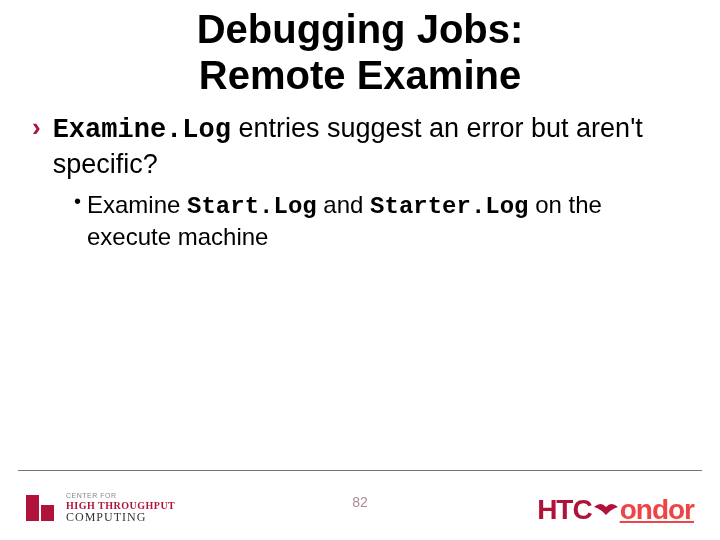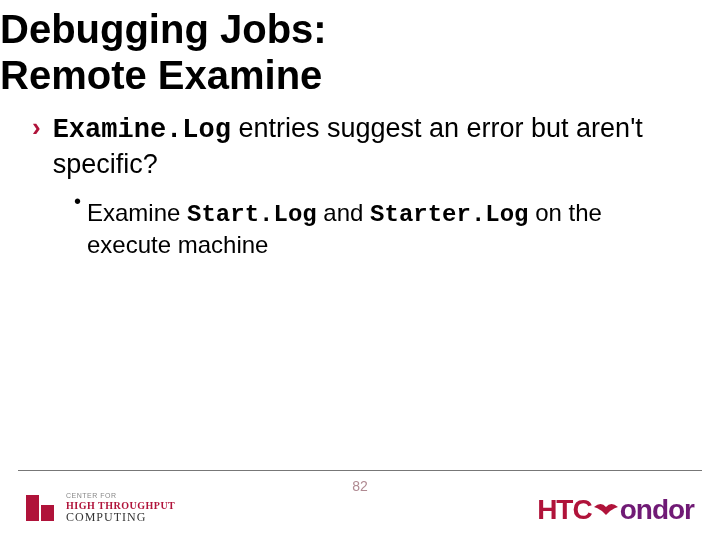--- a/index.html
+++ b/index.html
@@ -1,41 +1,41 @@
 <!DOCTYPE html>
 <html><head>
 <meta charset="utf-8">
 <style>
   * { margin: 0; padding: 0; box-sizing: border-box; }
   html, body { width: 720px; height: 540px; background: #fff; font-family: Arial, Helvetica, sans-serif; color: #000; }
   .slide { position: relative; width: 720px; height: 540px; }
-  .title { font-size: 40px; font-weight: bold; line-height: 1.15; padding-top: 6px; }
+  .title { text-align: center; font-size: 40px; font-weight: bold; line-height: 1.15; padding-top: 6px; }
   .body { padding: 14px 30px 0 30px; }
   .lvl1 { display: flex; align-items: flex-start; font-size: 27px; line-height: 1.25; margin-bottom: 8px; }
   .lvl1 .bullet { color: #b0133a; font-weight: bold; font-size: 26px; margin-right: 12px; margin-left: 2px; line-height: 1.2; }
   .lvl1 .text { flex: 1; }
   .lvl2 { display: flex; align-items: flex-start; font-size: 24px; line-height: 1.25; margin-left: 44px; margin-top: 4px; }
   .lvl2 .dot { font-size: 20px; margin-right: 6px; line-height: 1.1; }
-  .lvl2 .text { flex: 1; margin-top: 8px; }
+  .lvl2 .text { flex: 1; }
   .mono { font-family: "Courier New", Courier, monospace; font-weight: bold; }
   .footer { position: absolute; left: 0; right: 0; bottom: 0; height: 70px; }
   .hr { position: absolute; left: 18px; right: 18px; top: 0; height: 1px; background: #777; }
-  .page-num { position: absolute; left: 0; right: 0; top: 8px; text-align: center; font-size: 14px; color: #b08a92; }
+  .page-num { position: absolute; left: 0; right: 0; top: 24px; text-align: center; font-size: 14px; color: #b08a92; }
   .logo-left { position: absolute; left: 26px; bottom: 16px; display: flex; align-items: center; gap: 12px; }
   .ht-mark { display: flex; align-items: flex-end; gap: 2px; }
   .ht-box { width: 13px; height: 26px; background: #b0133a; }
   .ht-box.short { height: 16px; }
   .ht-text { font-size: 9px; line-height: 1.1; color: #5a5a5a; letter-spacing: 0.5px; }
   .ht-text .l1 { font-size: 7px; color: #888; }
   .ht-text .l2 { color: #b0133a; font-weight: bold; font-family: Georgia, serif; font-size: 10px; }
   .ht-text .l3 { font-family: Georgia, serif; font-size: 12px; color: #333; letter-spacing: 1px; }
   .logo-right { position: absolute; right: 26px; bottom: 14px; display: flex; align-items: center; }
   .htc { font-family: "Arial Black", Arial, sans-serif; font-weight: 900; font-size: 28px; letter-spacing: -1px; }
   .htc .red { color: #b0133a; }
-  .htc .blk { color: #701a75; }
+  .htc .blk { color: #ef4444; text-decoration: underline; }
   .bird { margin: 0 1px -2px 1px; }
 </style>
 </head>
 <body>
 
 <div class="slide">
 
   <h1 class="title">
     <span>Debugging Jobs:</span><br>
     <span>Remote Examine</span>

